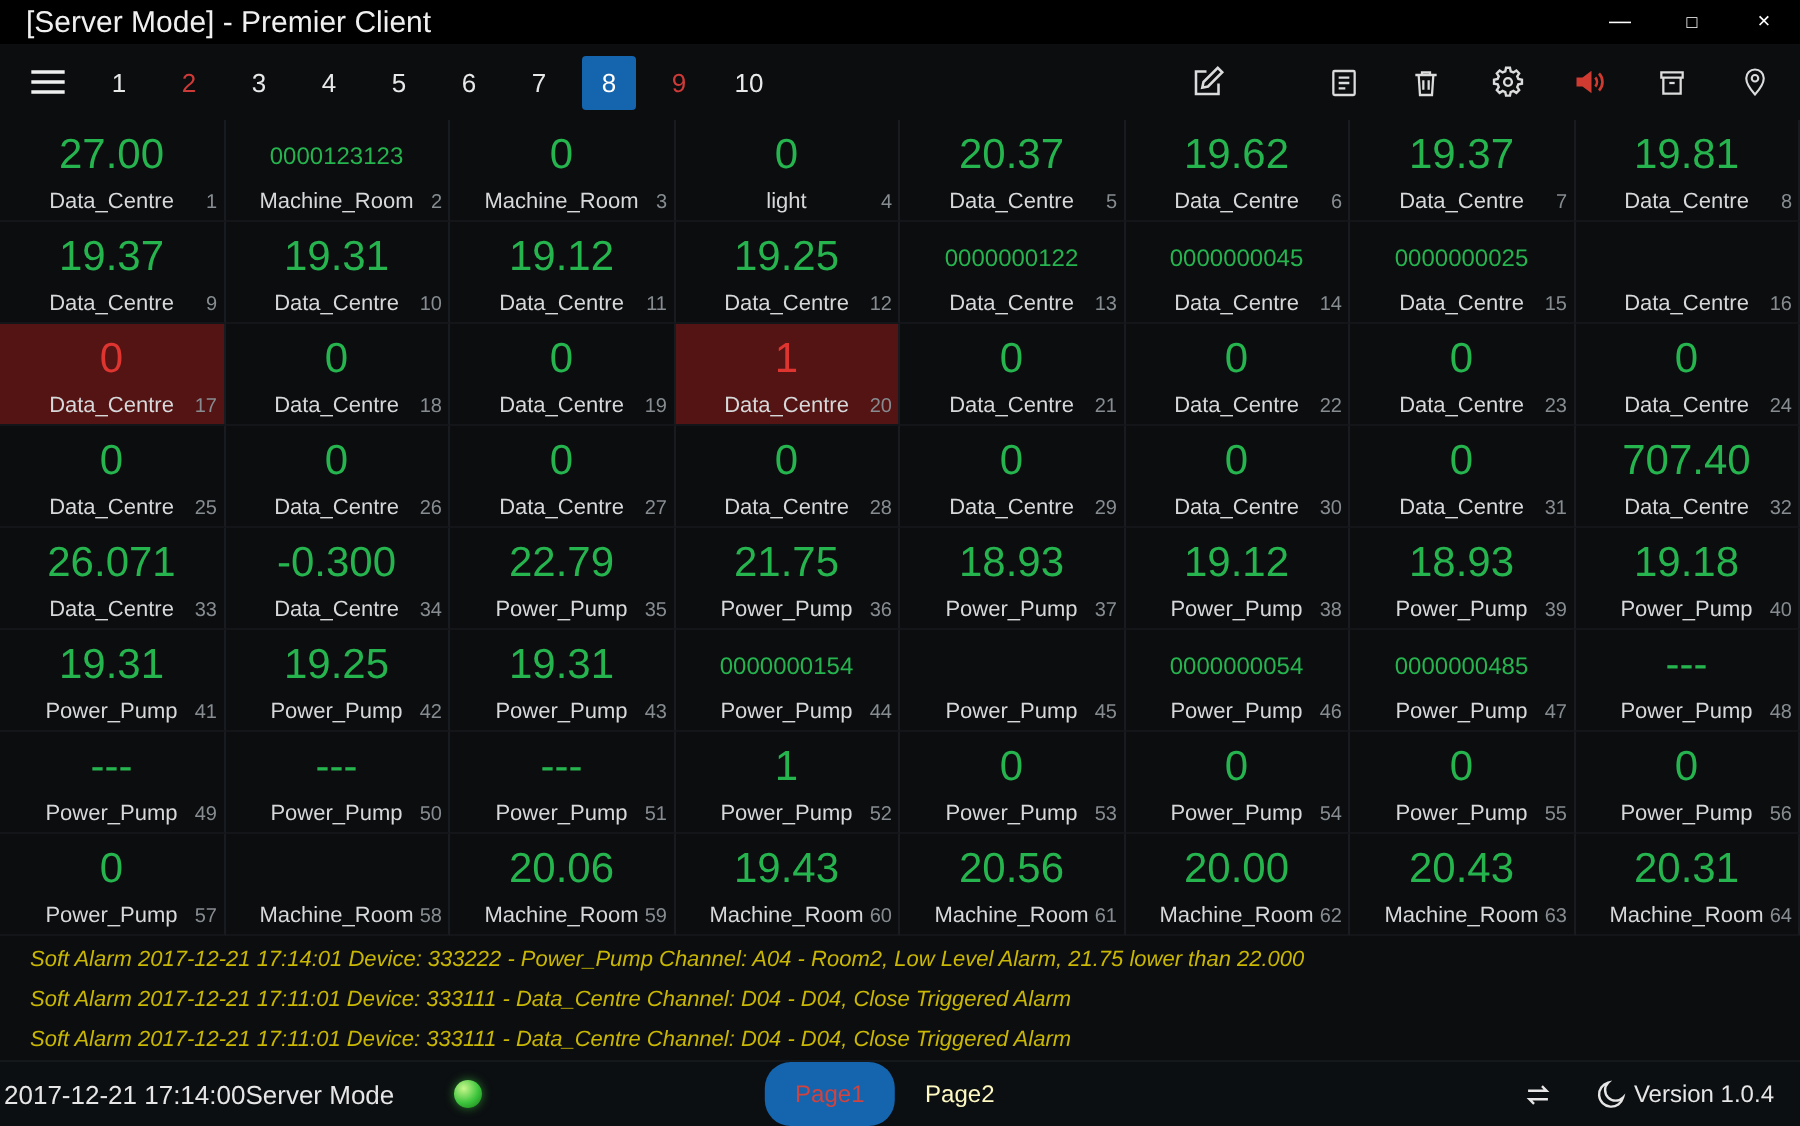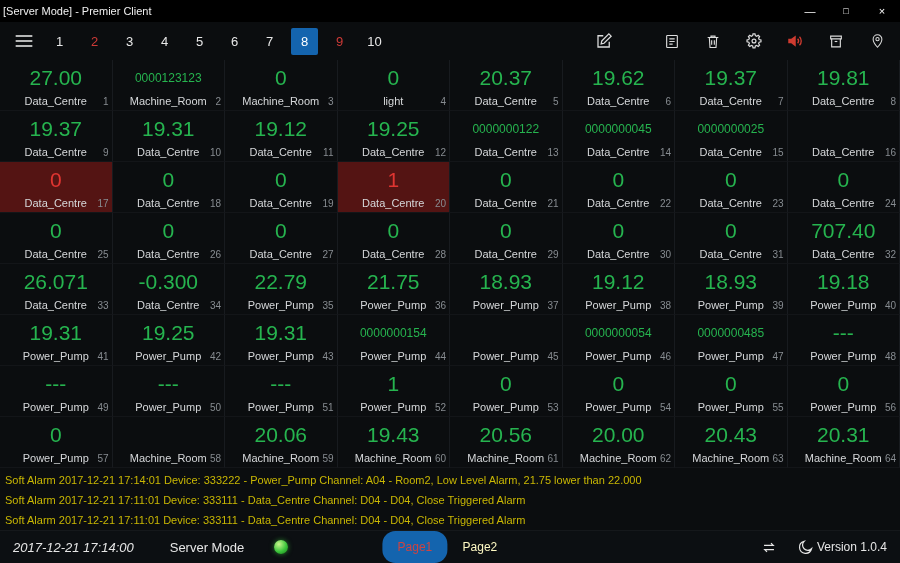--- a/index.html
+++ b/index.html
@@ -3,21 +3,21 @@
 <meta charset="utf-8">
 <style>
   * { margin:0; padding:0; box-sizing:border-box; }
   html,body { width:900px; height:563px; overflow:hidden; }
   body { background:#0b0d0f; font-family:"Liberation Sans", sans-serif; color:#e6e6e6; }
 
   .app { width:900px; height:563px; display:flex; flex-direction:column; }
 
   
   .titlebar { height:22px; background:#000; display:flex; align-items:center; flex:0 0 auto; }
-  .titlebar .title { padding-left:3px; font-size:11px; color:#f0f0f0; flex:1; }
+  .titlebar .title { padding-left:13px; font-size:15px; color:#f0f0f0; flex:1; }
   .win-controls { display:flex; height:100%; }
   .win-btn { width:36px; height:22px; display:flex; align-items:center; justify-content:center;
              font-size:11px; color:#fff; cursor:default; }
 
   
   .toolbar { height:38px; display:flex; align-items:center; padding:0 12px 0 8px; flex:0 0 auto; }
   .menu-btn { width:32px; height:28px; display:flex; align-items:center; justify-content:center; }
   .pages { display:flex; margin-left:2px; }
   .page-num { width:27px; height:27px; margin:0 4px; display:flex; align-items:center; justify-content:center;
               font-size:13px; color:#e8e8e8; }
@@ -34,28 +34,28 @@
                font-size:21px; color:var(--value-green,#26b44f); }
   .cell.small .val { font-size:12px; }
   .cell .lbl-row { position:absolute; left:0; right:0; bottom:3px; text-align:center;
                    font-size:11px; color:#d6d8da; }
   .cell .idx { position:absolute; right:3px; bottom:3px; font-size:10px; color:#878c91; }
   .cell.alarm { background:var(--alarm-red-bg,#541413); }
   .cell.alarm .val { color:var(--alarm-red-text,#df3531); }
 
   
   .alarm-log { height:62px; padding-top:2px; flex:0 0 auto; }
-  .alarm-line { height:20px; line-height:20px; padding-left:5px; font-size:11px;
-                color:var(--alarm-log-yellow,#c9b703); white-space:nowrap; overflow:hidden; }
+  .alarm-line { height:20px; line-height:20px; padding-left:15px; font-size:11px;
+                color:var(--alarm-log-yellow,#c9b703); white-space:nowrap; overflow:hidden;font-style:italic; }
 
   
   .statusbar { position:relative; height:33px; margin-top:auto; display:flex; align-items:center;
                background:#0c0f12; border-top:1px solid #15181b; flex:0 0 auto; }
-  .sb-datetime { padding-left:13px; font-size:13px;font-style:italic; }
-  .sb-mode { margin-left:36px; font-size:13px; }
+  .sb-datetime { padding-left:2px; font-size:13px; }
+  .sb-mode { font-size:13px; }
   .sb-dot { margin-left:30px; width:14px; height:14px; border-radius:50%;
             background:radial-gradient(circle at 35% 30%, #c8f78c, #3cc43c 55%, #157a15);
             box-shadow:0 0 5px rgba(60,200,60,.6); }
   .tabs { position:absolute; left:50%; transform:translateX(-52%); top:0; bottom:0; display:flex; }
   .tab { width:65px; display:flex; align-items:center; justify-content:center; font-size:12px; color:#fef9c3; }
   .tab.active { background:var(--accent-blue,#1464ae); color:var(--tab-active-text,#cf4340);border-radius:13px; }
   .sb-right { margin-left:auto; display:flex; align-items:center; gap:0; padding-right:13px; }
   .sb-version { font-size:12px; }
 </style>
 </head>

